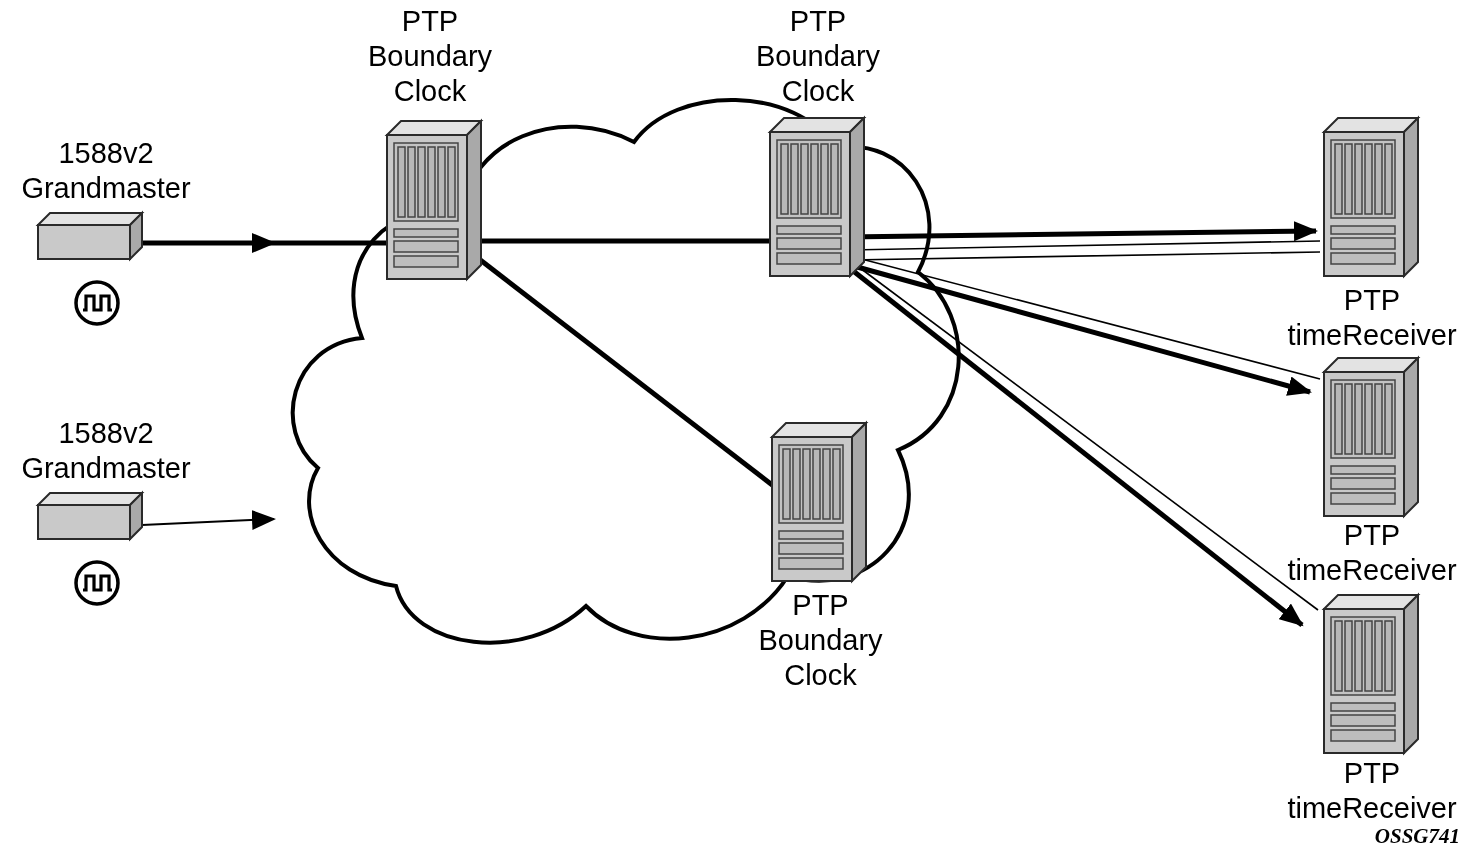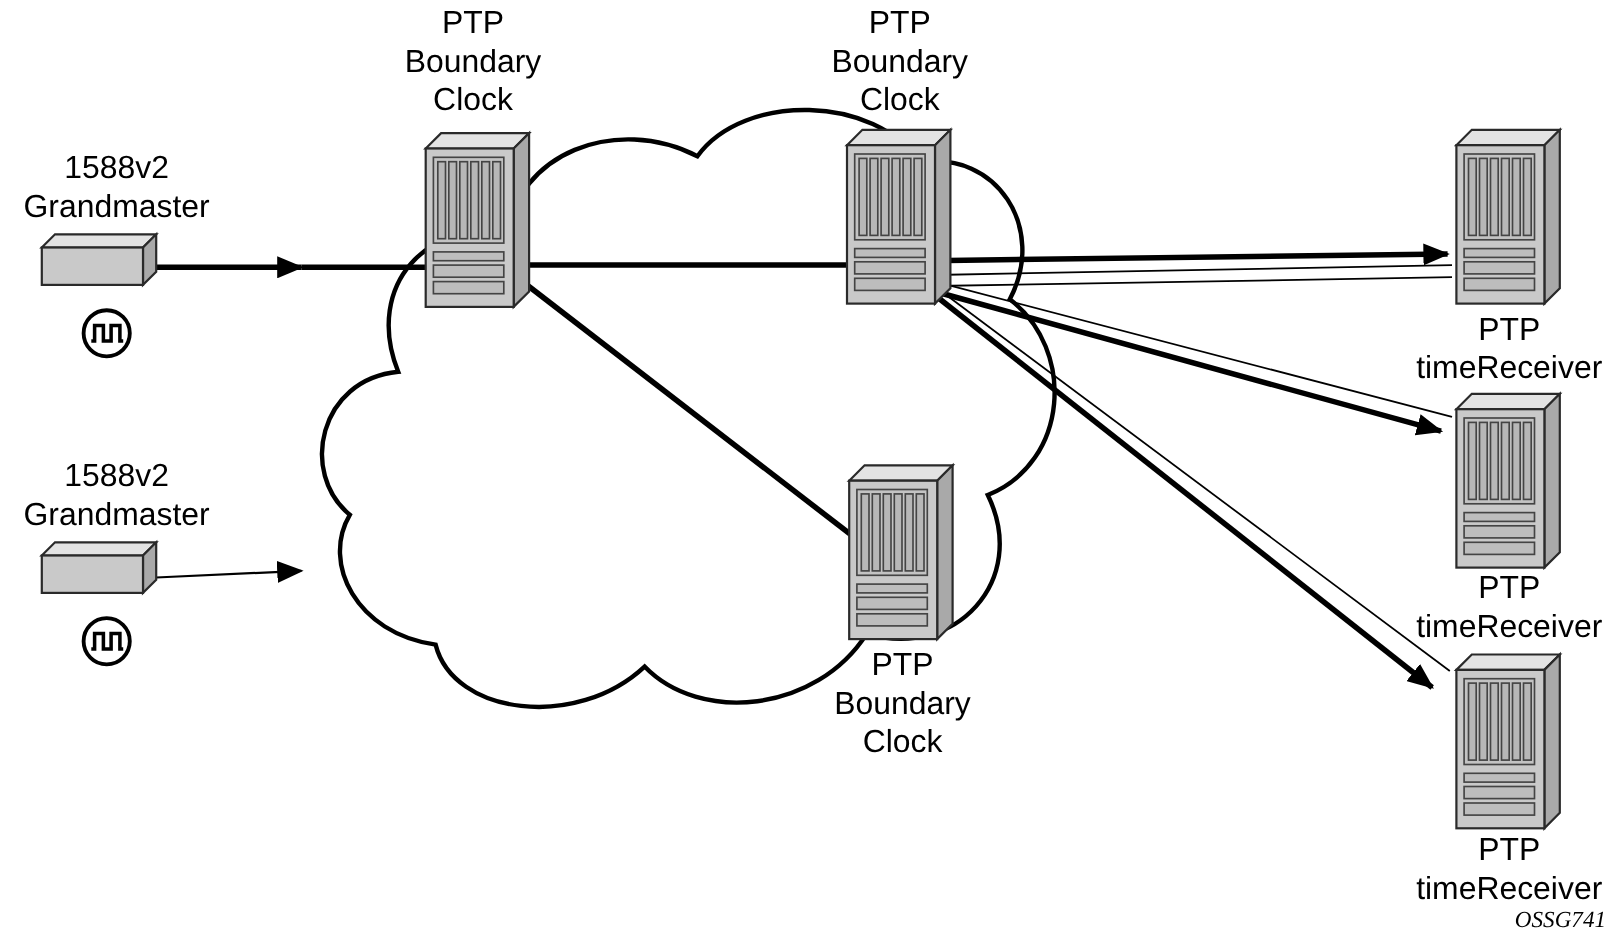--- a/index.html
+++ b/index.html
@@ -16,21 +16,21 @@
     text-align:center;
     white-space:pre-line;
     font-size:29px;
     line-height:1.2;
     color:#000;
   }
   .figure-id{
     position:absolute;
     font-family:"Liberation Serif", serif;
     font-style:italic;
-    font-weight:normal;
+    font-weight:bold;
     font-size:21px;
     text-align:right;
     color:#000;
   }
 </style>
 </head>
 <body>
 
 <div id="stage">
 

